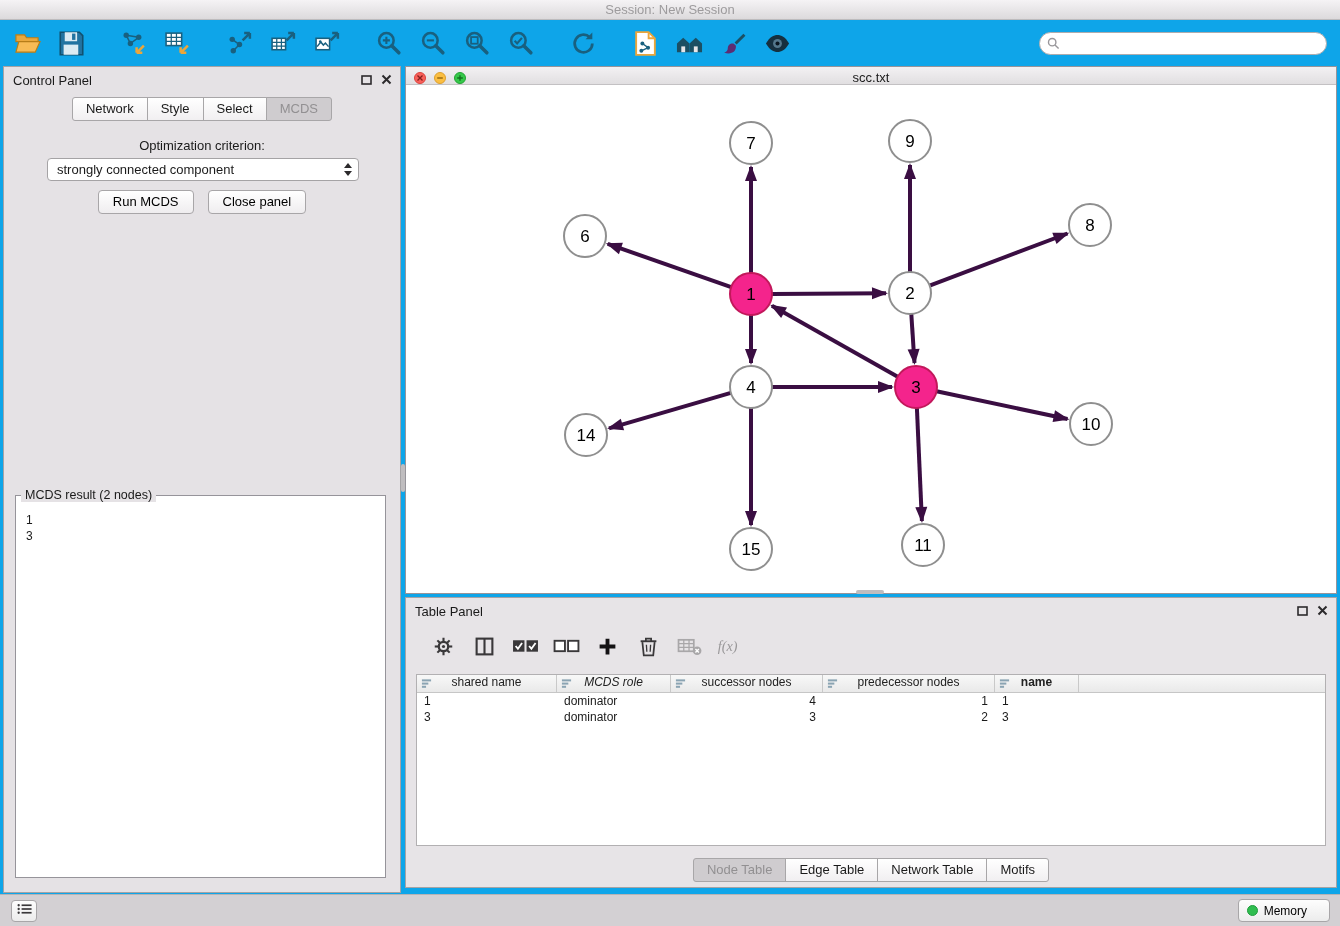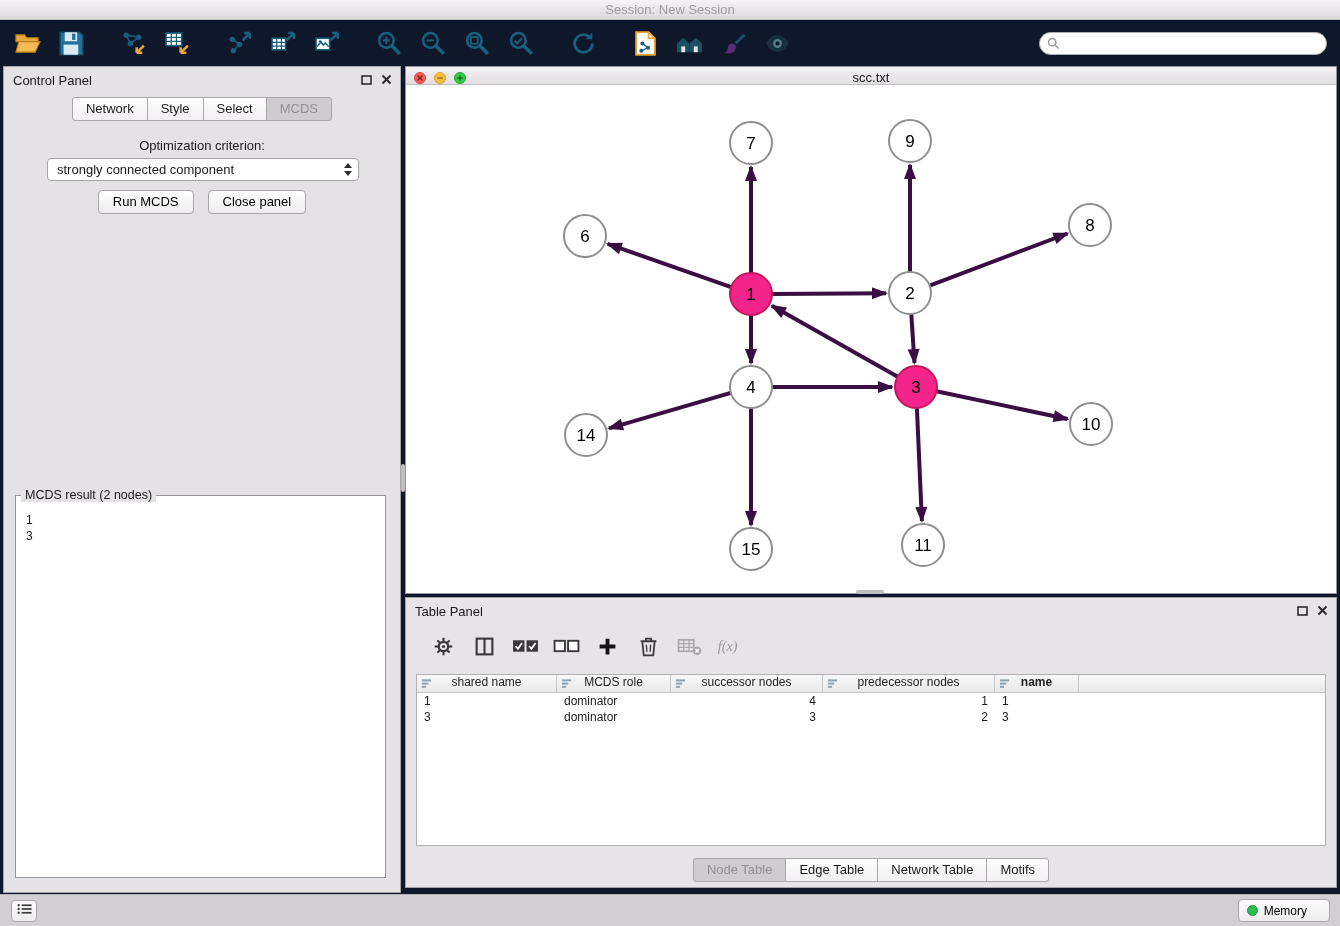--- a/index.html
+++ b/index.html
@@ -1,17 +1,17 @@
 <!DOCTYPE html>
 <html><head>
 <meta charset="utf-8">
 <style>
   * { box-sizing: border-box; margin: 0; padding: 0; }
   body { background:#666; font-family:"Liberation Sans", sans-serif; }
-  .app { position:relative; width:1340px; height:926px; background:#0f172a; overflow:hidden; color:#1a1a1a; font-size:13px; }
+  .app { position:relative; width:1340px; height:926px; background:#0ea5e9; overflow:hidden; color:#1a1a1a; font-size:13px; }
 
   
   .titlebar { position:absolute; top:0; left:0; right:0; height:20px;
     background:linear-gradient(#f5f3f5,#dcdadc); border-bottom:1px solid #bdbbbd;
     text-align:center; line-height:20px; font-size:13px; color:#9d9b9d; }
 
   
   .toolbar { position:absolute; top:21px; left:0; right:0; height:44px; display:flex; align-items:center; padding-left:8px; }
   .tb-groups { display:flex; align-items:center; }
   .tb-group { display:flex; align-items:center; gap:6px; margin-right:24px; }
@@ -531,21 +531,21 @@
           <div class="th" style="width: 140px;">
             <span class="col-ico">
               <svg viewBox="0 0 12 12">
                 <rect x="1" y="1.5" width="10" height="2.2" fill="#8ba4b3"></rect>
                 <rect x="1" y="5" width="7" height="2.2" fill="#8ba4b3"></rect>
                 <rect x="1" y="8.5" width="4.5" height="2.2" fill="#8ba4b3"></rect>
               </svg>
             </span>
             <span class="th-label">shared name</span>
           </div>
-          <div class="th" style="width: 114px;">
+          <div class="th" style="width: 114px; font-style: italic;">
             <span class="col-ico">
               <svg viewBox="0 0 12 12">
                 <rect x="1" y="1.5" width="10" height="2.2" fill="#8ba4b3"></rect>
                 <rect x="1" y="5" width="7" height="2.2" fill="#8ba4b3"></rect>
                 <rect x="1" y="8.5" width="4.5" height="2.2" fill="#8ba4b3"></rect>
               </svg>
             </span>
             <span class="th-label">MCDS role</span>
           </div>
           <div class="th" style="width: 152px;">

